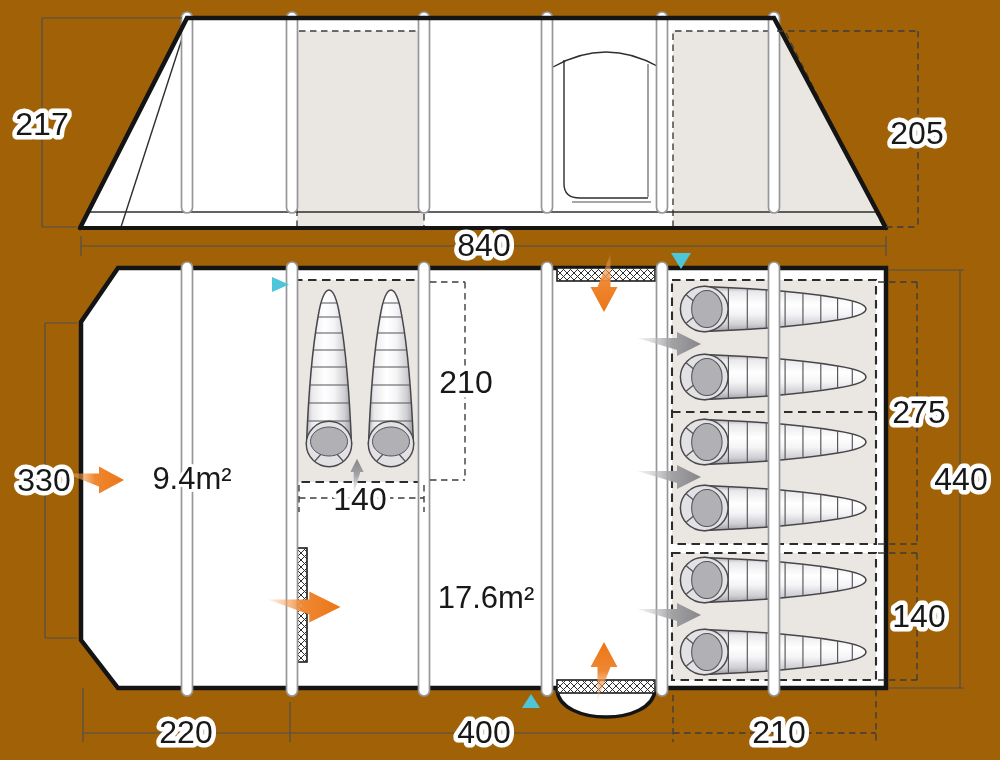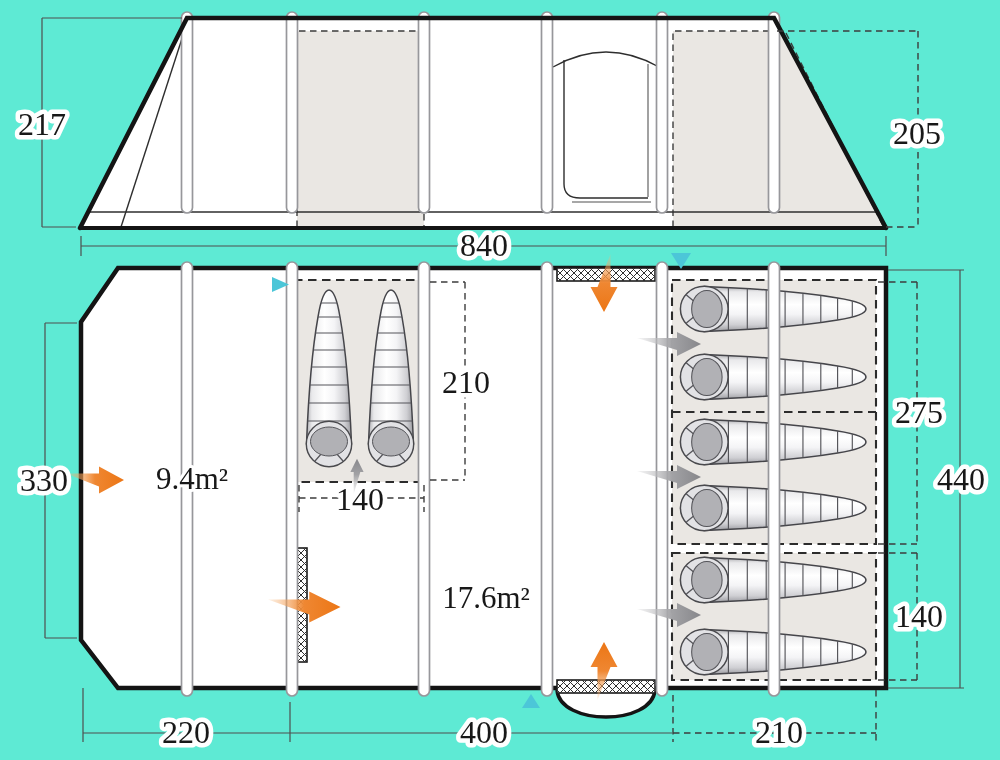--- a/index.html
+++ b/index.html
@@ -1,17 +1,17 @@
 <!DOCTYPE html>
 <html style="--accent-orange: #EE7F27; --vent-cyan: #4CC6D8; --panel-shade: #EAE7E3; --arrow-gray: #8C8C90; --line-dark: #181818;"><head>
 <meta charset="utf-8">
 <style>
   html,body { margin:0; padding:0; background:#ffffff; }
-  .canvas { position:relative; width:1000px; height:760px; background:#5eead4; overflow:hidden;
-            font-family:Liberation Serif, serif; }
+  .canvas { position:relative; width:1000px; height:760px; background:#a16207; overflow:hidden;
+            font-family:Liberation Sans, sans-serif; }
   svg { display:block; }
 
   
   .thick   { stroke:#141414; stroke-width:4.5; fill:none; stroke-linecap:round; }
   .ground  { stroke:#141414; stroke-width:4;   fill:none; }
   .thin    { stroke:#2e2e2e; stroke-width:1.4; fill:none; }
   .faint   { stroke:#8a8a8a; stroke-width:1.6; fill:none; }
   .dim     { stroke:#4f4f4f; stroke-width:1.2; fill:none; }
   .dashA   { stroke:#3d3d3d; stroke-width:1.4; fill:none; stroke-dasharray:6.5 4.5; }
   .dashB   { stroke:#2c2c2c; stroke-width:2.1; fill:none; stroke-dasharray:8.5 5.5; }

